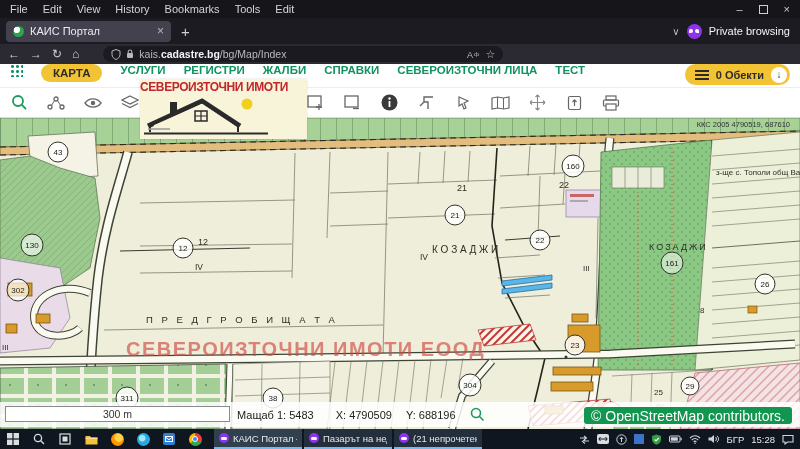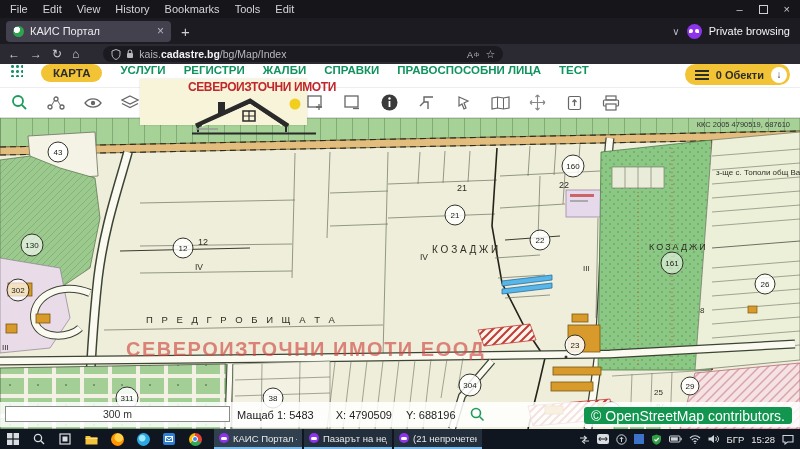--- a/index.html
+++ b/index.html
@@ -56,22 +56,22 @@
   .objpill .bars { width:14px; height:10px; border-top:2px solid #2c2c2c; border-bottom:2px solid #2c2c2c; position:relative; }
   .objpill .bars:before{ content:""; position:absolute; left:0; right:0; top:2px; height:2px; background:#2c2c2c; }
   .objpill .dcirc { width:16px; height:16px; background:#fff; border-radius:50%; display:flex;
                     align-items:center; justify-content:center; color:#2c2c2c; font-size:10px; font-weight:bold;}
 
   .maptoolbar { height:30px; background:#fff; display:flex; align-items:center; gap:15px;
                 padding:0 8px; border-bottom:1px solid #ddd; }
   .tool { width:22px; height:22px; display:flex; align-items:center; justify-content:center; }
 
   
-  .logo { position:absolute; left:140px; top:79px; width:167px; height:46px; background:#f8f4da;
-          z-index:40; box-shadow:0 0 2px rgba(0,0,0,.15); text-align:left;padding-left:48px; }
+  .logo { position:absolute; left:140px; top:79px; width:167px; height:60px; background:#f8f4da;
+          z-index:40; box-shadow:0 0 2px rgba(0,0,0,.15); text-align:left; }
   .logo .t { color:#c0272d; font-weight:bold; font-size:12px; letter-spacing:-0.4px;
              margin-top:1px; white-space:nowrap; }
 
   
   .mapwrap { position:absolute; left:0; top:118px; width:800px; height:311px; }
   .map-watermark { position:absolute; left:126px; top:220px; width:360px; font-size:20px; font-weight:bold;
                    letter-spacing:1.5px; color:rgba(206,72,66,0.65); z-index:10; white-space:nowrap; }
   .cornercoords { position:absolute; right:10px; top:2px; font-size:7.5px; color:#333; z-index:5; }
 
   .statusbar { position:absolute; left:0; top:284px; width:800px; height:25px;
@@ -157,21 +157,21 @@
   </div>
 </div>
 
 <div class="navbar">
   <span class="griddots"></span>
   <span class="navitem active">КАРТА</span>
   <span class="navitem">УСЛУГИ</span>
   <span class="navitem">РЕГИСТРИ</span>
   <span class="navitem">ЖАЛБИ</span>
   <span class="navitem">СПРАВКИ</span>
-  <span class="navitem">ПРАВОСПОСОБНИ ЛИЦА</span>
+  <span class="navitem">СЕВЕРОИЗТОЧНИ ЛИЦА</span>
   <span class="navitem">ТЕСТ</span>
   <span class="spacer"></span>
   <div class="objpill">
     <span class="bars"></span>
     <span>0 Обекти</span>
     <span class="dcirc">↓</span>
   </div>
 </div>
 
 <div class="maptoolbar">

